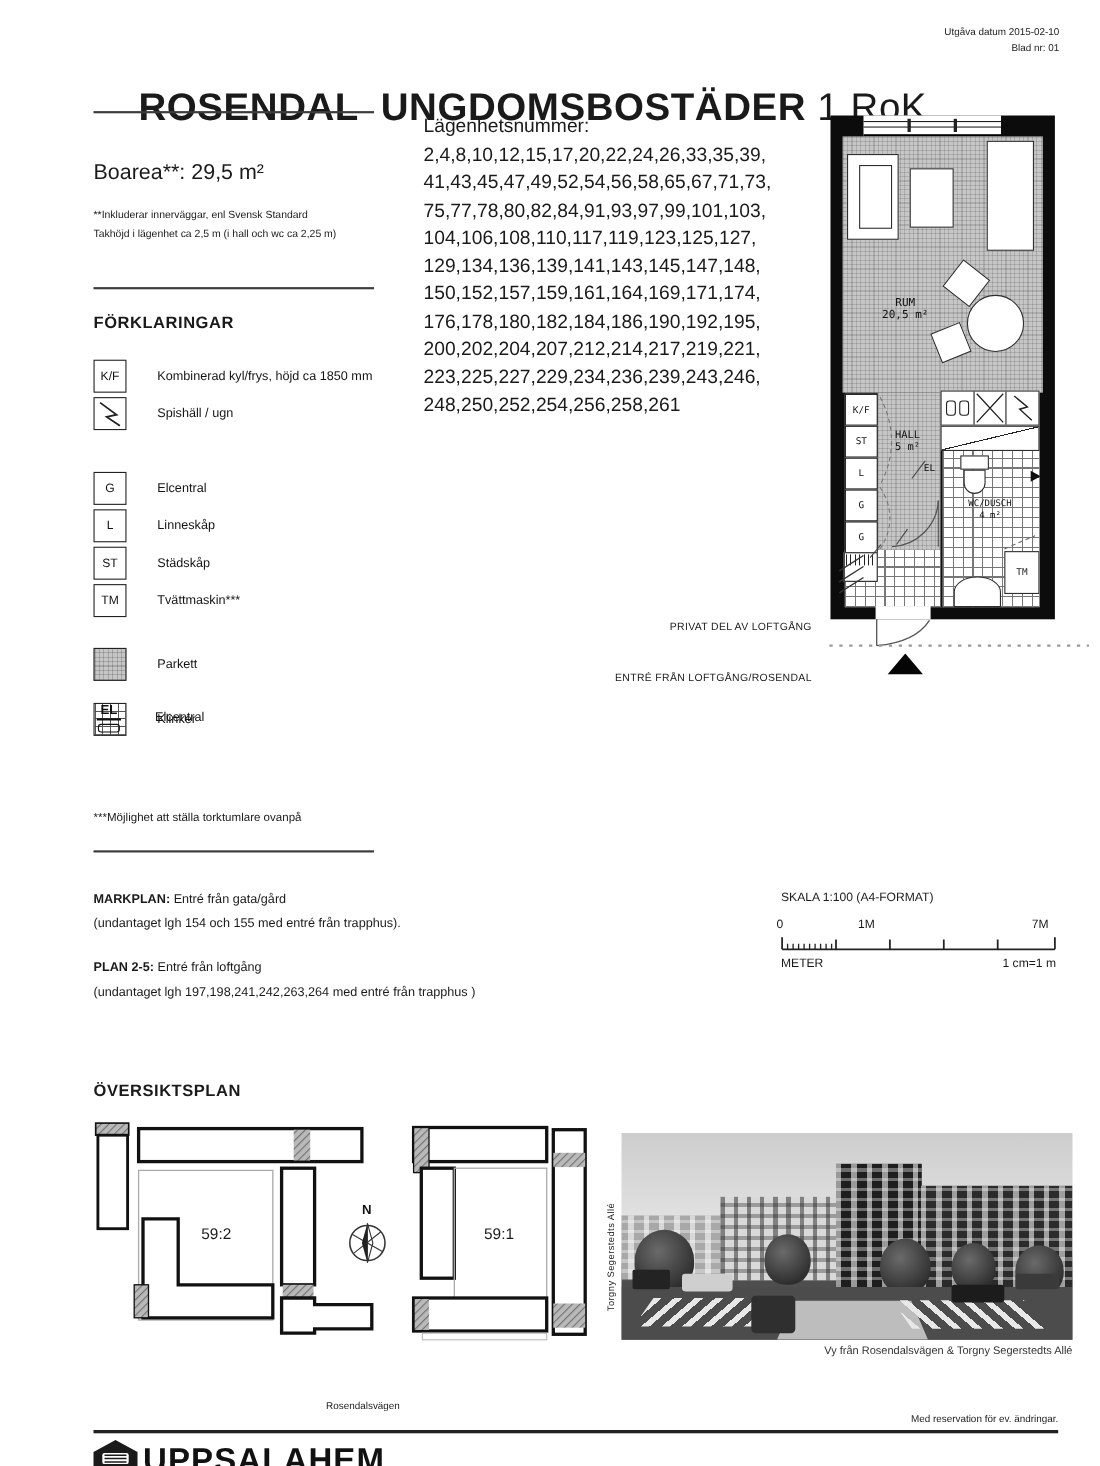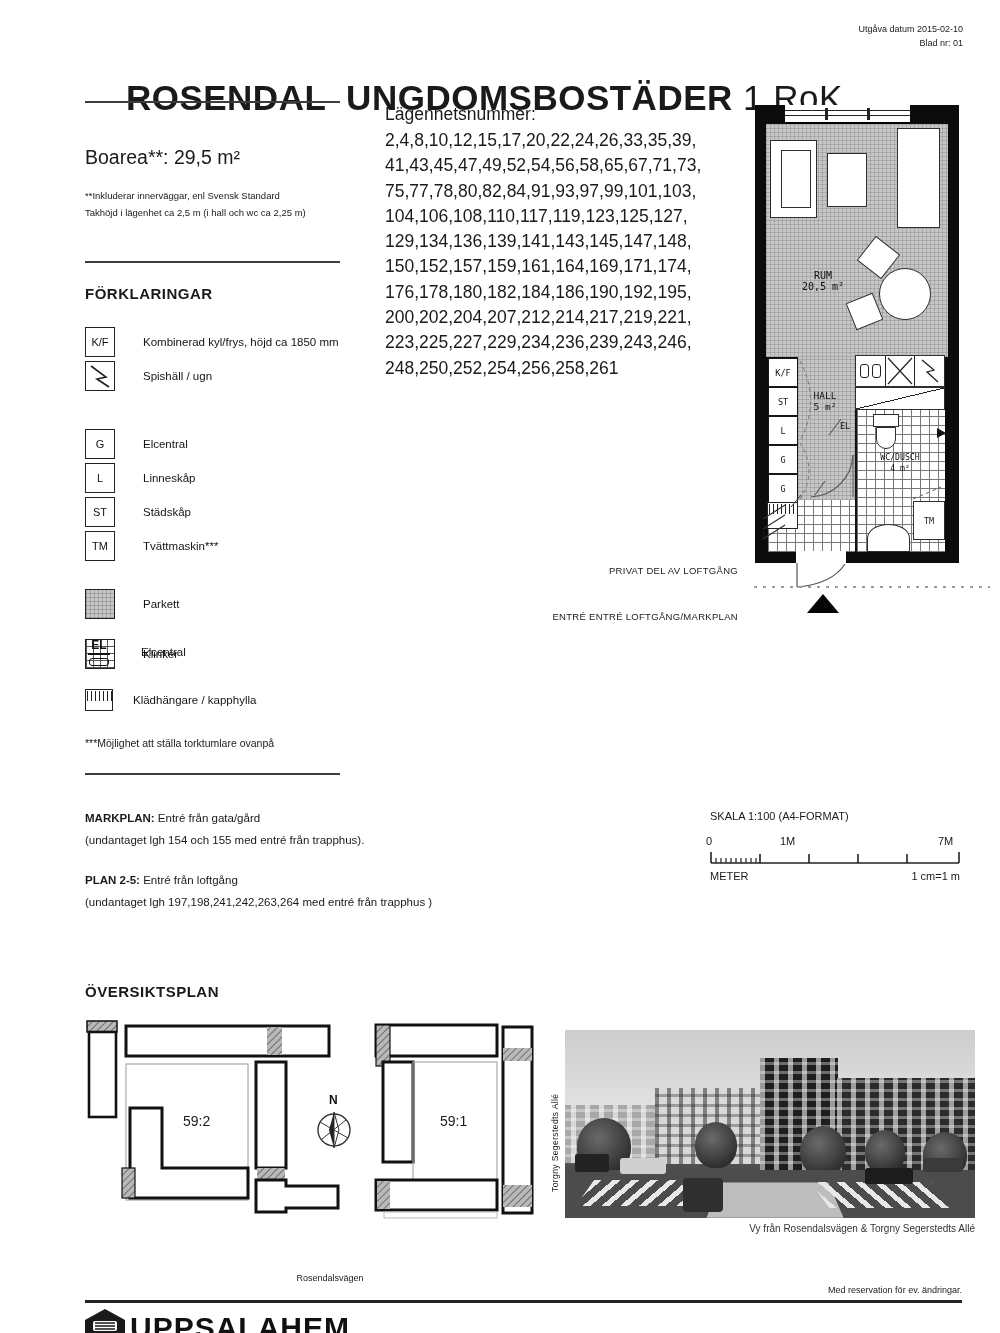--- a/index.html
+++ b/index.html
@@ -121,26 +121,20 @@
     <div class="lglabel">Klinker</div>
   </div>
   <div class="lgrow" style="top:638px;">
     <div class="lgsym sym-el">
       <span>EL</span>
         <span class="elline"></span>
         <span class="elbox"></span>
     </div>
     <div class="lglabel">Elcentral</div>
   </div>
-  <div class="lgrow" style="top:686px;">
-    <div class="lgsym sym-hang">
-      <div class="coatrack" style="position:relative;width:40px;height:20px;"></div>
-    </div>
-    <div class="lglabel" style="margin-left:20px;">Klädhängare / kapphylla</div>
-  </div>
   <div class="abs" style="left:85px;top:737px;font-size:10.5px;">***Möjlighet att ställa torktumlare ovanpå</div>
 
   <div class="abs" style="left:385px;top:104px;font-size:17.5px;">Lägenhetsnummer:</div>
   <div class="abs" style="left:385px;top:128px;width:370px;font-size:17.5px;line-height:25.3px;white-space:pre-line;">2,4,8,10,12,15,17,20,22,24,26,33,35,39,
 41,43,45,47,49,52,54,56,58,65,67,71,73,
 75,77,78,80,82,84,91,93,97,99,101,103,
 104,106,108,110,117,119,123,125,127,
 129,134,136,139,141,143,145,147,148,
 150,152,157,159,161,164,169,171,174,
 176,178,180,182,184,186,190,192,195,
@@ -222,21 +216,21 @@
     </svg>
   </div>
 
   <svg class="svgplain" style="left:752px;top:563px;width:240px;height:62px;" viewBox="0 0 240 62">
     <path d="M45,0 L45,24" stroke="#555" stroke-width="1.2"></path>
     <path d="M45,24 Q80,21 93,1" fill="none" stroke="#555" stroke-width="1.2"></path>
     <path d="M2,24 L238,24" stroke="#999" stroke-width="2" stroke-dasharray="3 6"></path>
     <polygon points="55,50 71,31 87,50" fill="#050505"></polygon>
   </svg>
   <div class="abs" style="left:540px;top:565px;width:198px;text-align:right;font-size:9.5px;letter-spacing:.3px;">PRIVAT DEL AV LOFTGÅNG</div>
-  <div class="abs" style="left:540px;top:611px;width:198px;text-align:right;font-size:9.5px;letter-spacing:.3px;">ENTRÉ ENTRÉ LOFTGÅNG/MARKPLAN</div>
+  <div class="abs" style="left:540px;top:611px;width:198px;text-align:right;font-size:9.5px;letter-spacing:.3px;">ENTRÉ FRÅN LOFTGÅNG/ROSENDAL</div>
 
   <div class="abs" style="left:85px;top:812px;font-size:11.5px;">
     <span class="b">MARKPLAN:</span>
     <span>Entré från gata/gård</span>
   </div>
   <div class="abs" style="left:85px;top:834px;font-size:11.5px;">(undantaget lgh 154 och 155 med entré från trapphus).</div>
   <div class="abs" style="left:85px;top:874px;font-size:11.5px;">
     <span class="b">PLAN 2-5:</span>
     <span>Entré från loftgång</span>
   </div>

